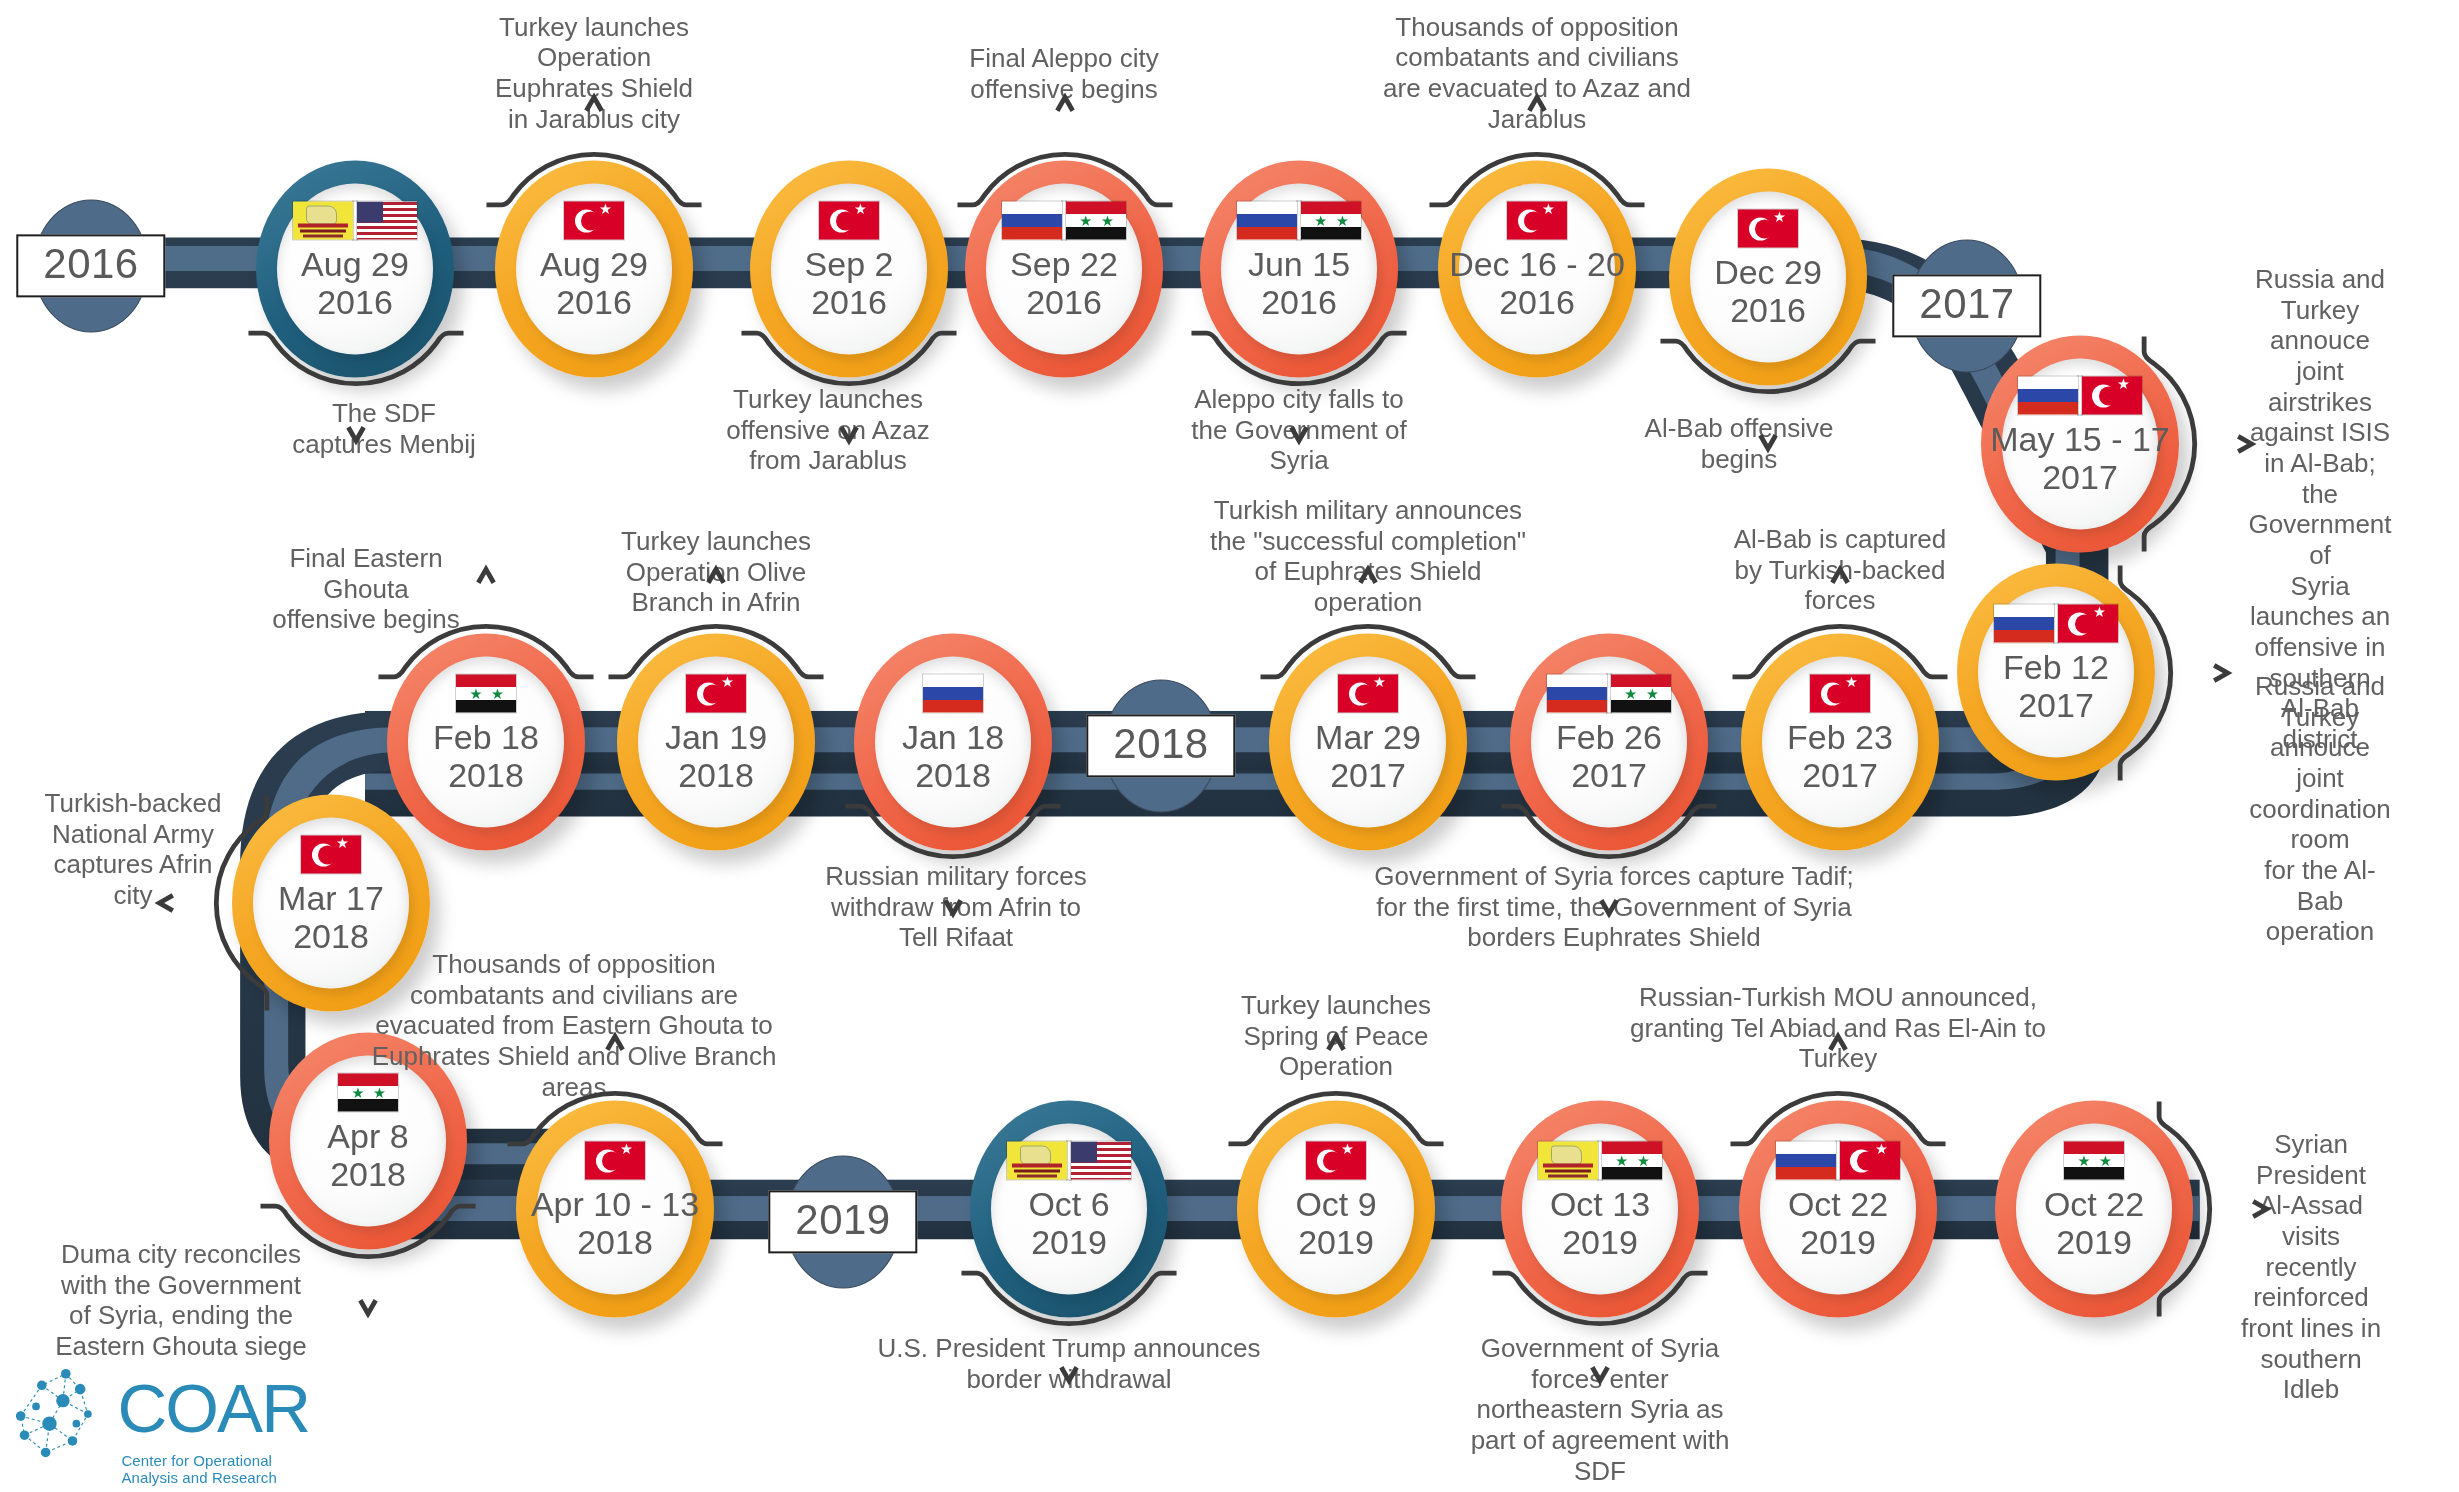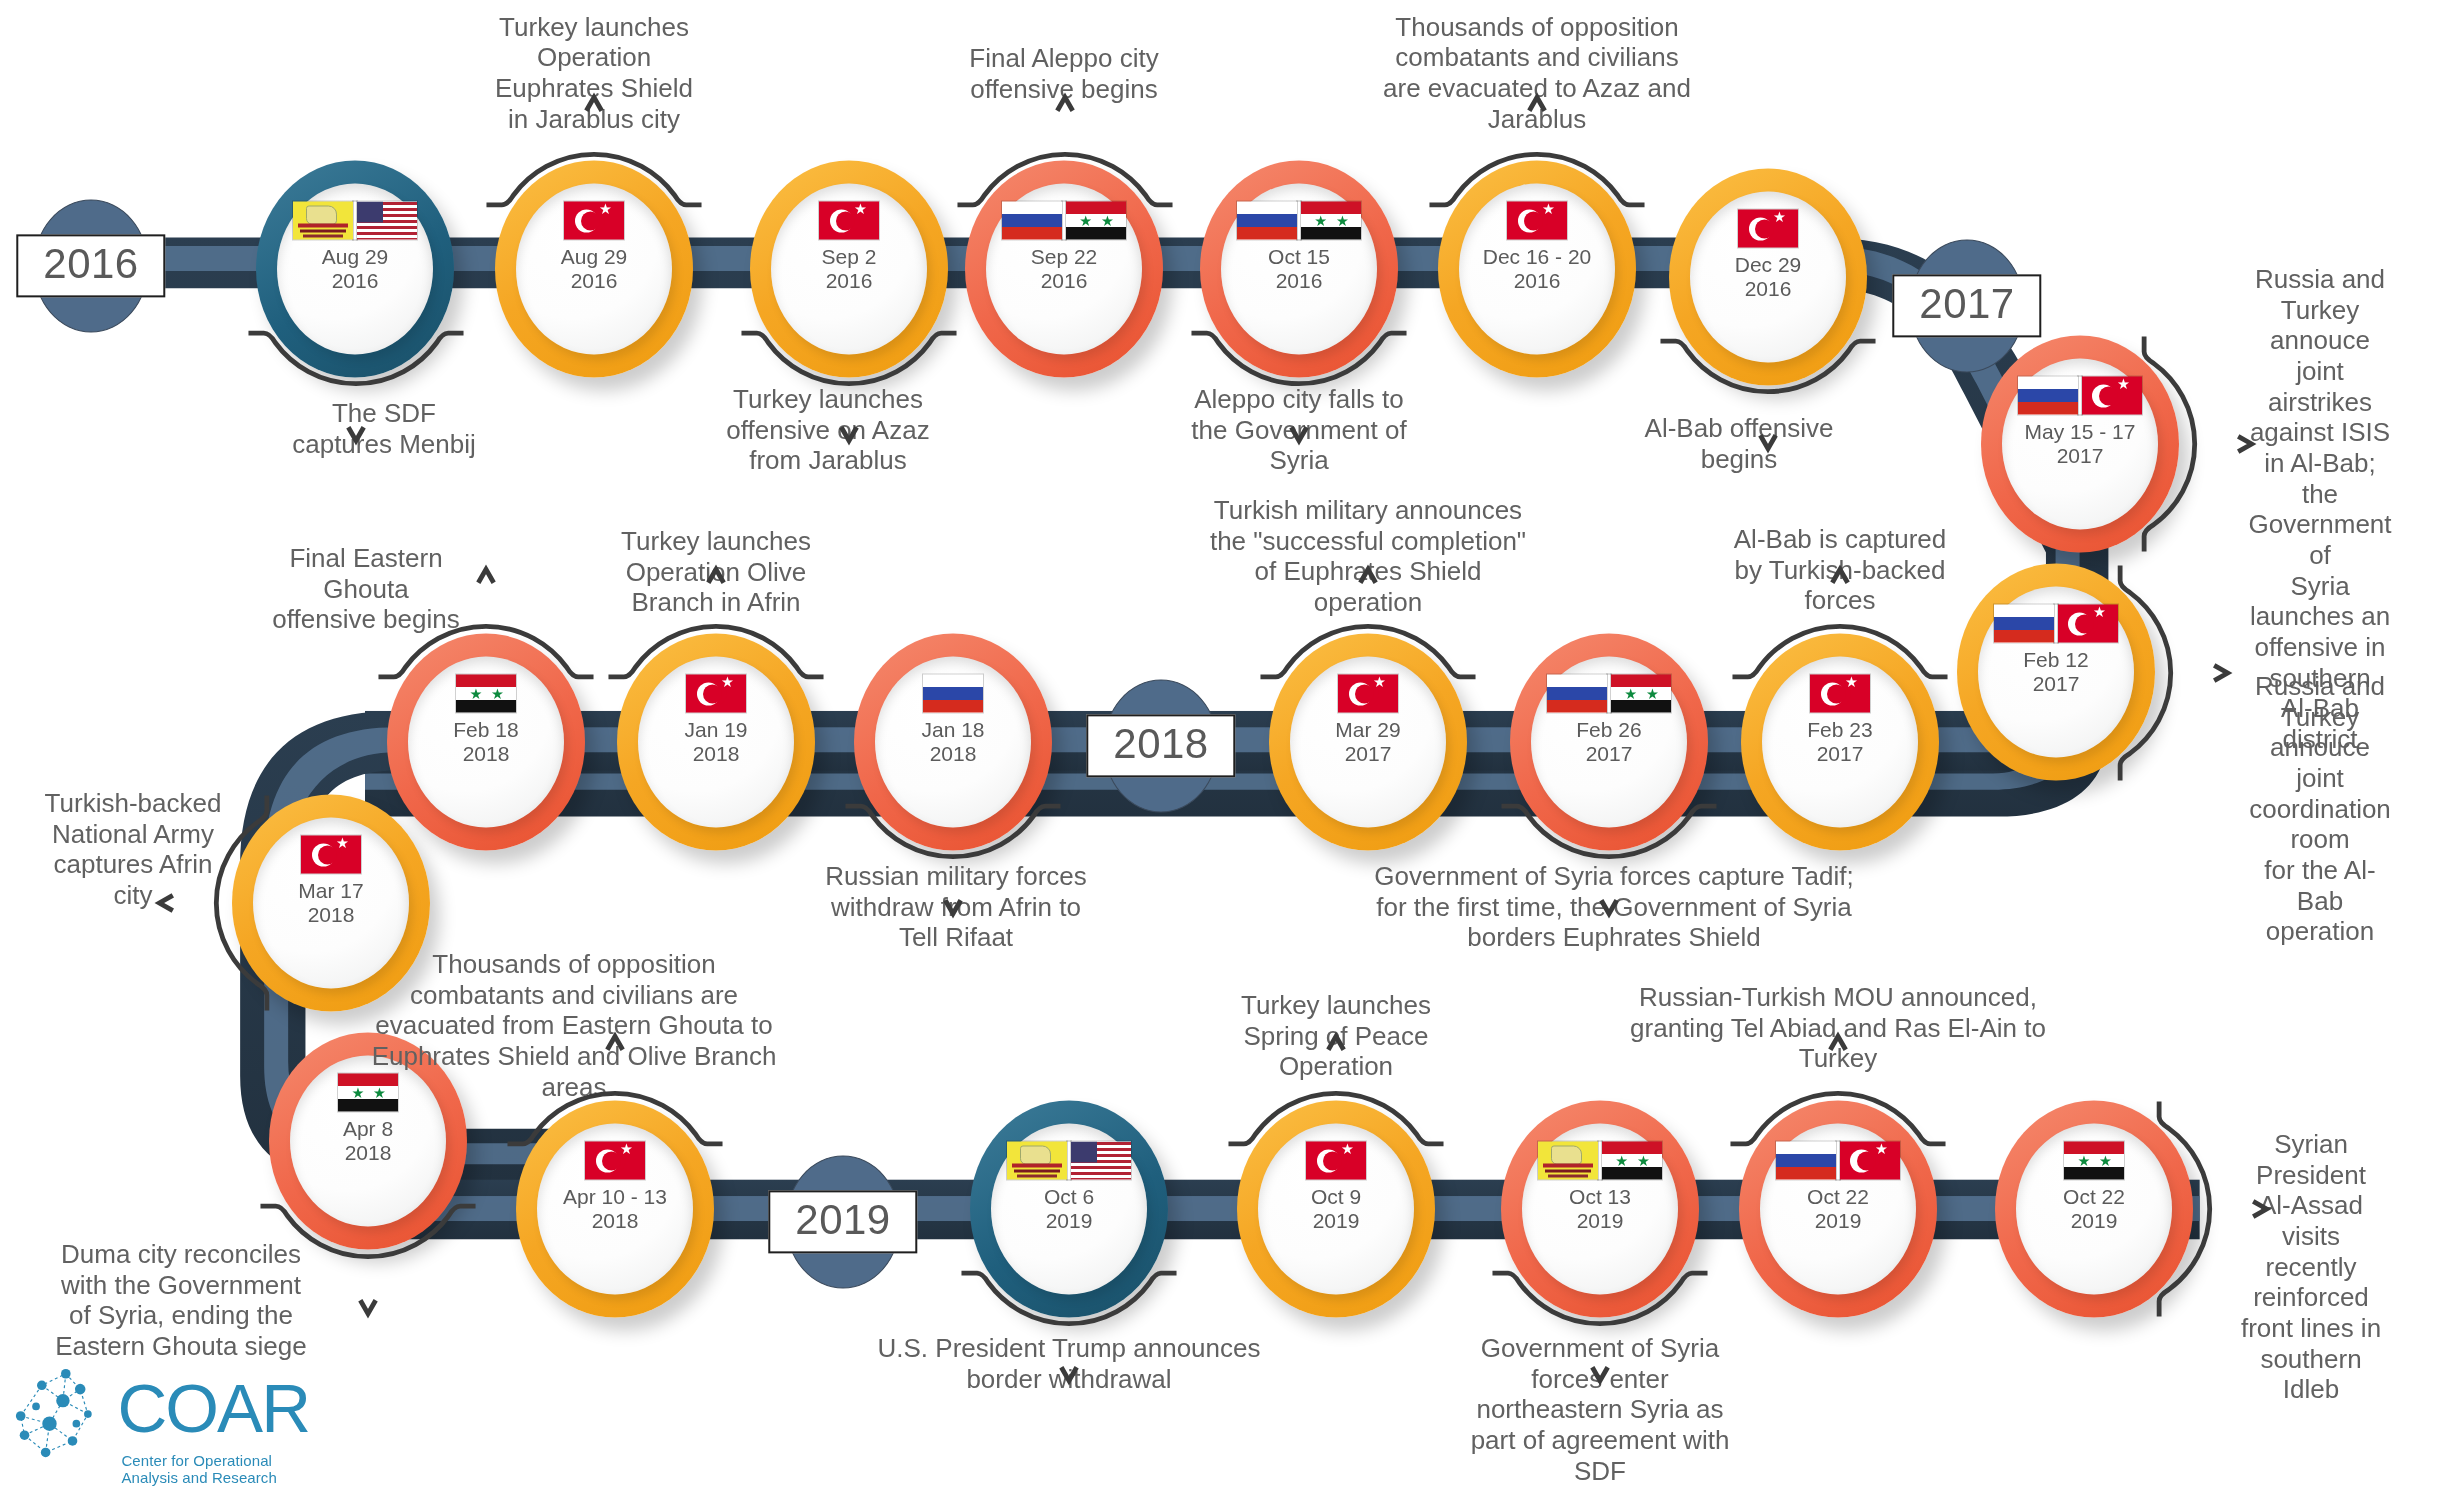--- a/index.html
+++ b/index.html
@@ -23,21 +23,21 @@
   .ring.orange{background:linear-gradient(150deg,#fbbf45 0%,#f5a623 48%,#ef9c10 100%);}
   .ring.red{background:linear-gradient(150deg,#f58a6e 0%,#f0674a 52%,#e8512f 100%);}
   .ring.blue{background:linear-gradient(150deg,#3d7c99 0%,#1f5f7d 55%,#1a5068 100%);}
   .inner{position:absolute;left:21px;top:23px;width:156px;height:171px;border-radius:50%;
          background:radial-gradient(circle at 36% 28%,#ffffff 0%,#fdfdfd 55%,#eceded 100%);
          box-shadow:0 5.8px 11.5px rgba(0,0,0,.13) inset, 3.8px 5.8px 9.6px rgba(0,0,0,.10);
          display:flex;flex-direction:column;align-items:center;justify-content:flex-start;padding-top:17.3px;box-sizing:border-box;}
   .flags{display:flex;align-items:center;height:40px;margin-bottom:3.8px;}
   .flags .sep{width:3.8px;height:38px;background:#ffffff;box-shadow:0 0 0 1px #b9b9b9;}
   .flag{height:38px;width:60px;position:relative;overflow:hidden;box-shadow:0 0 0 1px rgba(0,0,0,.18);}
-  .node .dateline{font-size:21px;color:#5b5b5b;line-height:1.12;text-align:center;white-space:nowrap;}
+  .node .dateline{font-size:34px;color:#5b5b5b;line-height:1.12;text-align:center;white-space:nowrap;}
 
   
   .fl-tr{background:#d80027;}
   .fl-tr .crescent{position:absolute;left:10.6px;top:7.7px;width:23px;height:23px;border-radius:50%;
       background:#ffffff;box-shadow:6.7px 0 0 0 #d80027;}
   .fl-tr .crescent:after{content:"";position:absolute;left:6.7px;top:1.9px;width:19px;height:19px;
       border-radius:50%;background:#d80027;}
   .fl-tr .star{position:absolute;left:35px;top:14.4px;width:0;height:0;color:#fff;font-size:15.4px;line-height:0;}
   .fl-tr .star:before{content:"\2605";position:absolute;left:0;top:-7.7px;color:#fff;font-size:14.4px;}
   .fl-ru{background:linear-gradient(#ffffff 0 34%,#2b47a8 34% 67%,#d52b1e 67% 100%);}
@@ -187,21 +187,21 @@
         <div class="ring red"></div>
         <div class="inner">
           <span class="flags">
             <span class="flag fl-ru"></span>
             <span class="sep"></span>
             <span class="flag fl-sy">
               <span class="st st1">★</span>
               <span class="st st2">★</span>
             </span>
           </span>
-          <div class="dateline">Oct 15</div>
+          <div class="dateline">Jun 15</div>
           <div class="dateline">2016</div>
         </div>
       </div>
       <div class="node" style="left: 1537px; top: 269px;">
         <div class="ring orange"></div>
         <div class="inner">
           <span class="flags">
             <span class="flag fl-tr">
               <span class="crescent"></span>
               <span class="star"></span>

